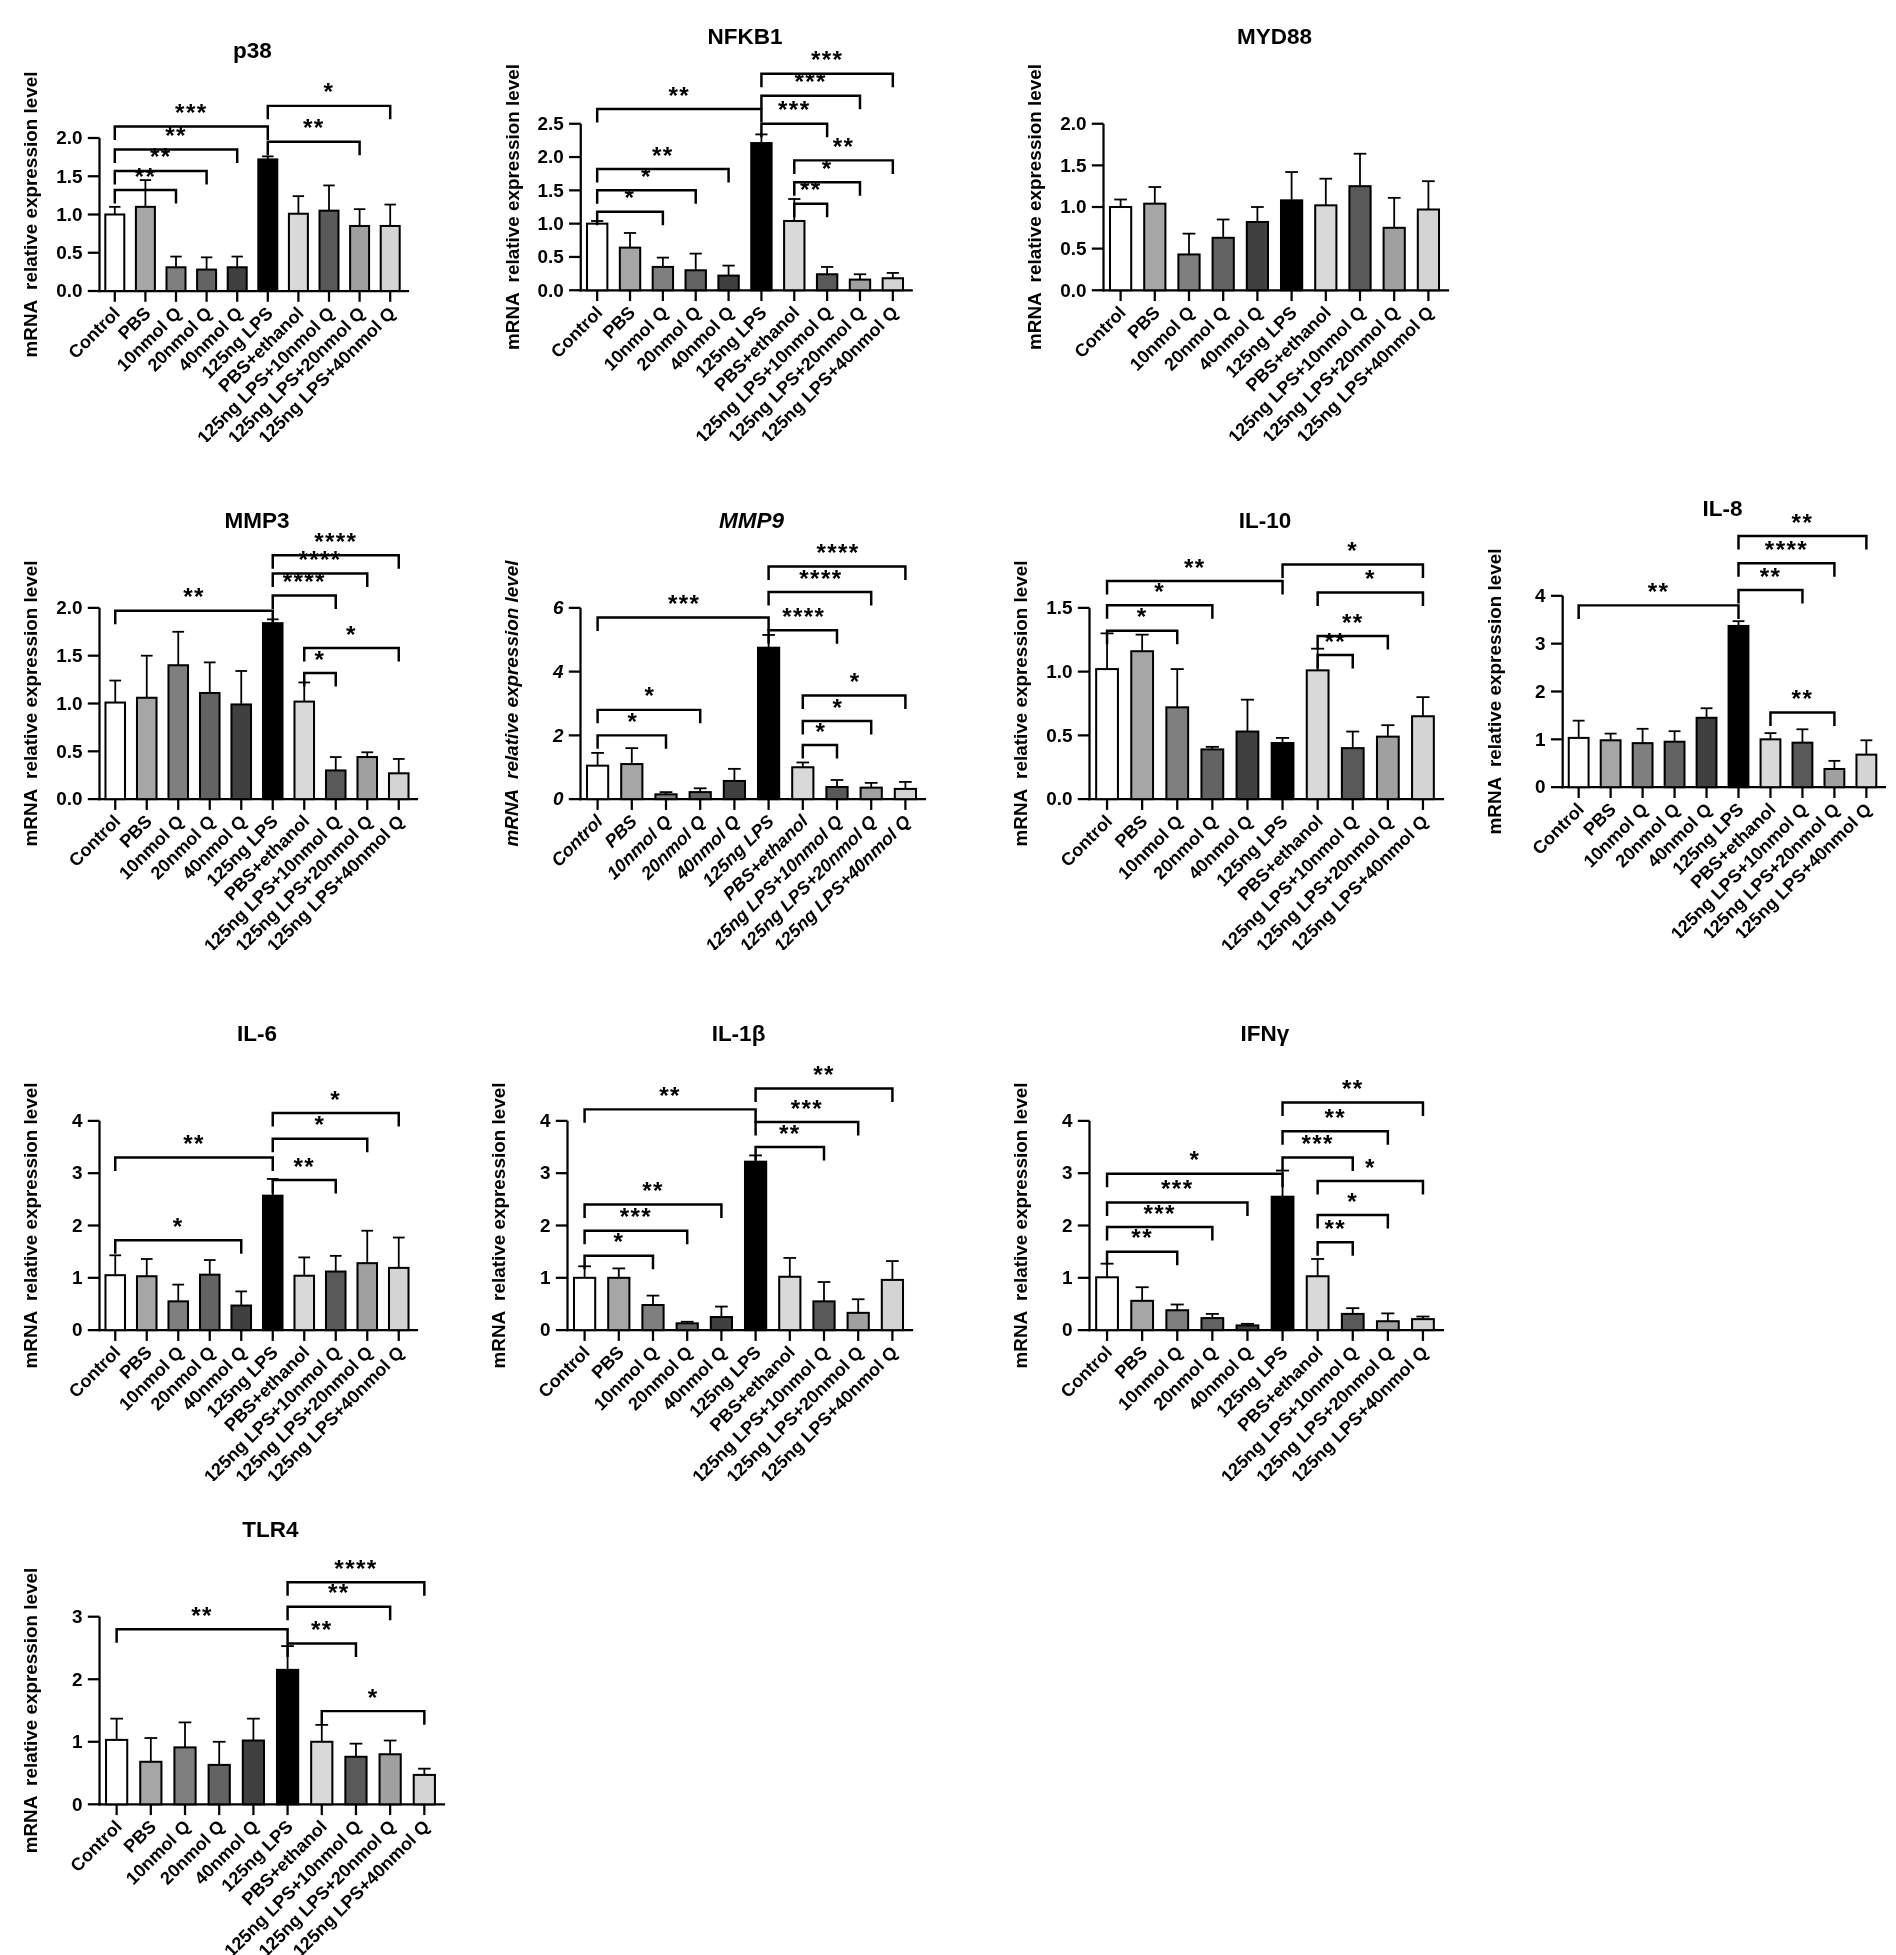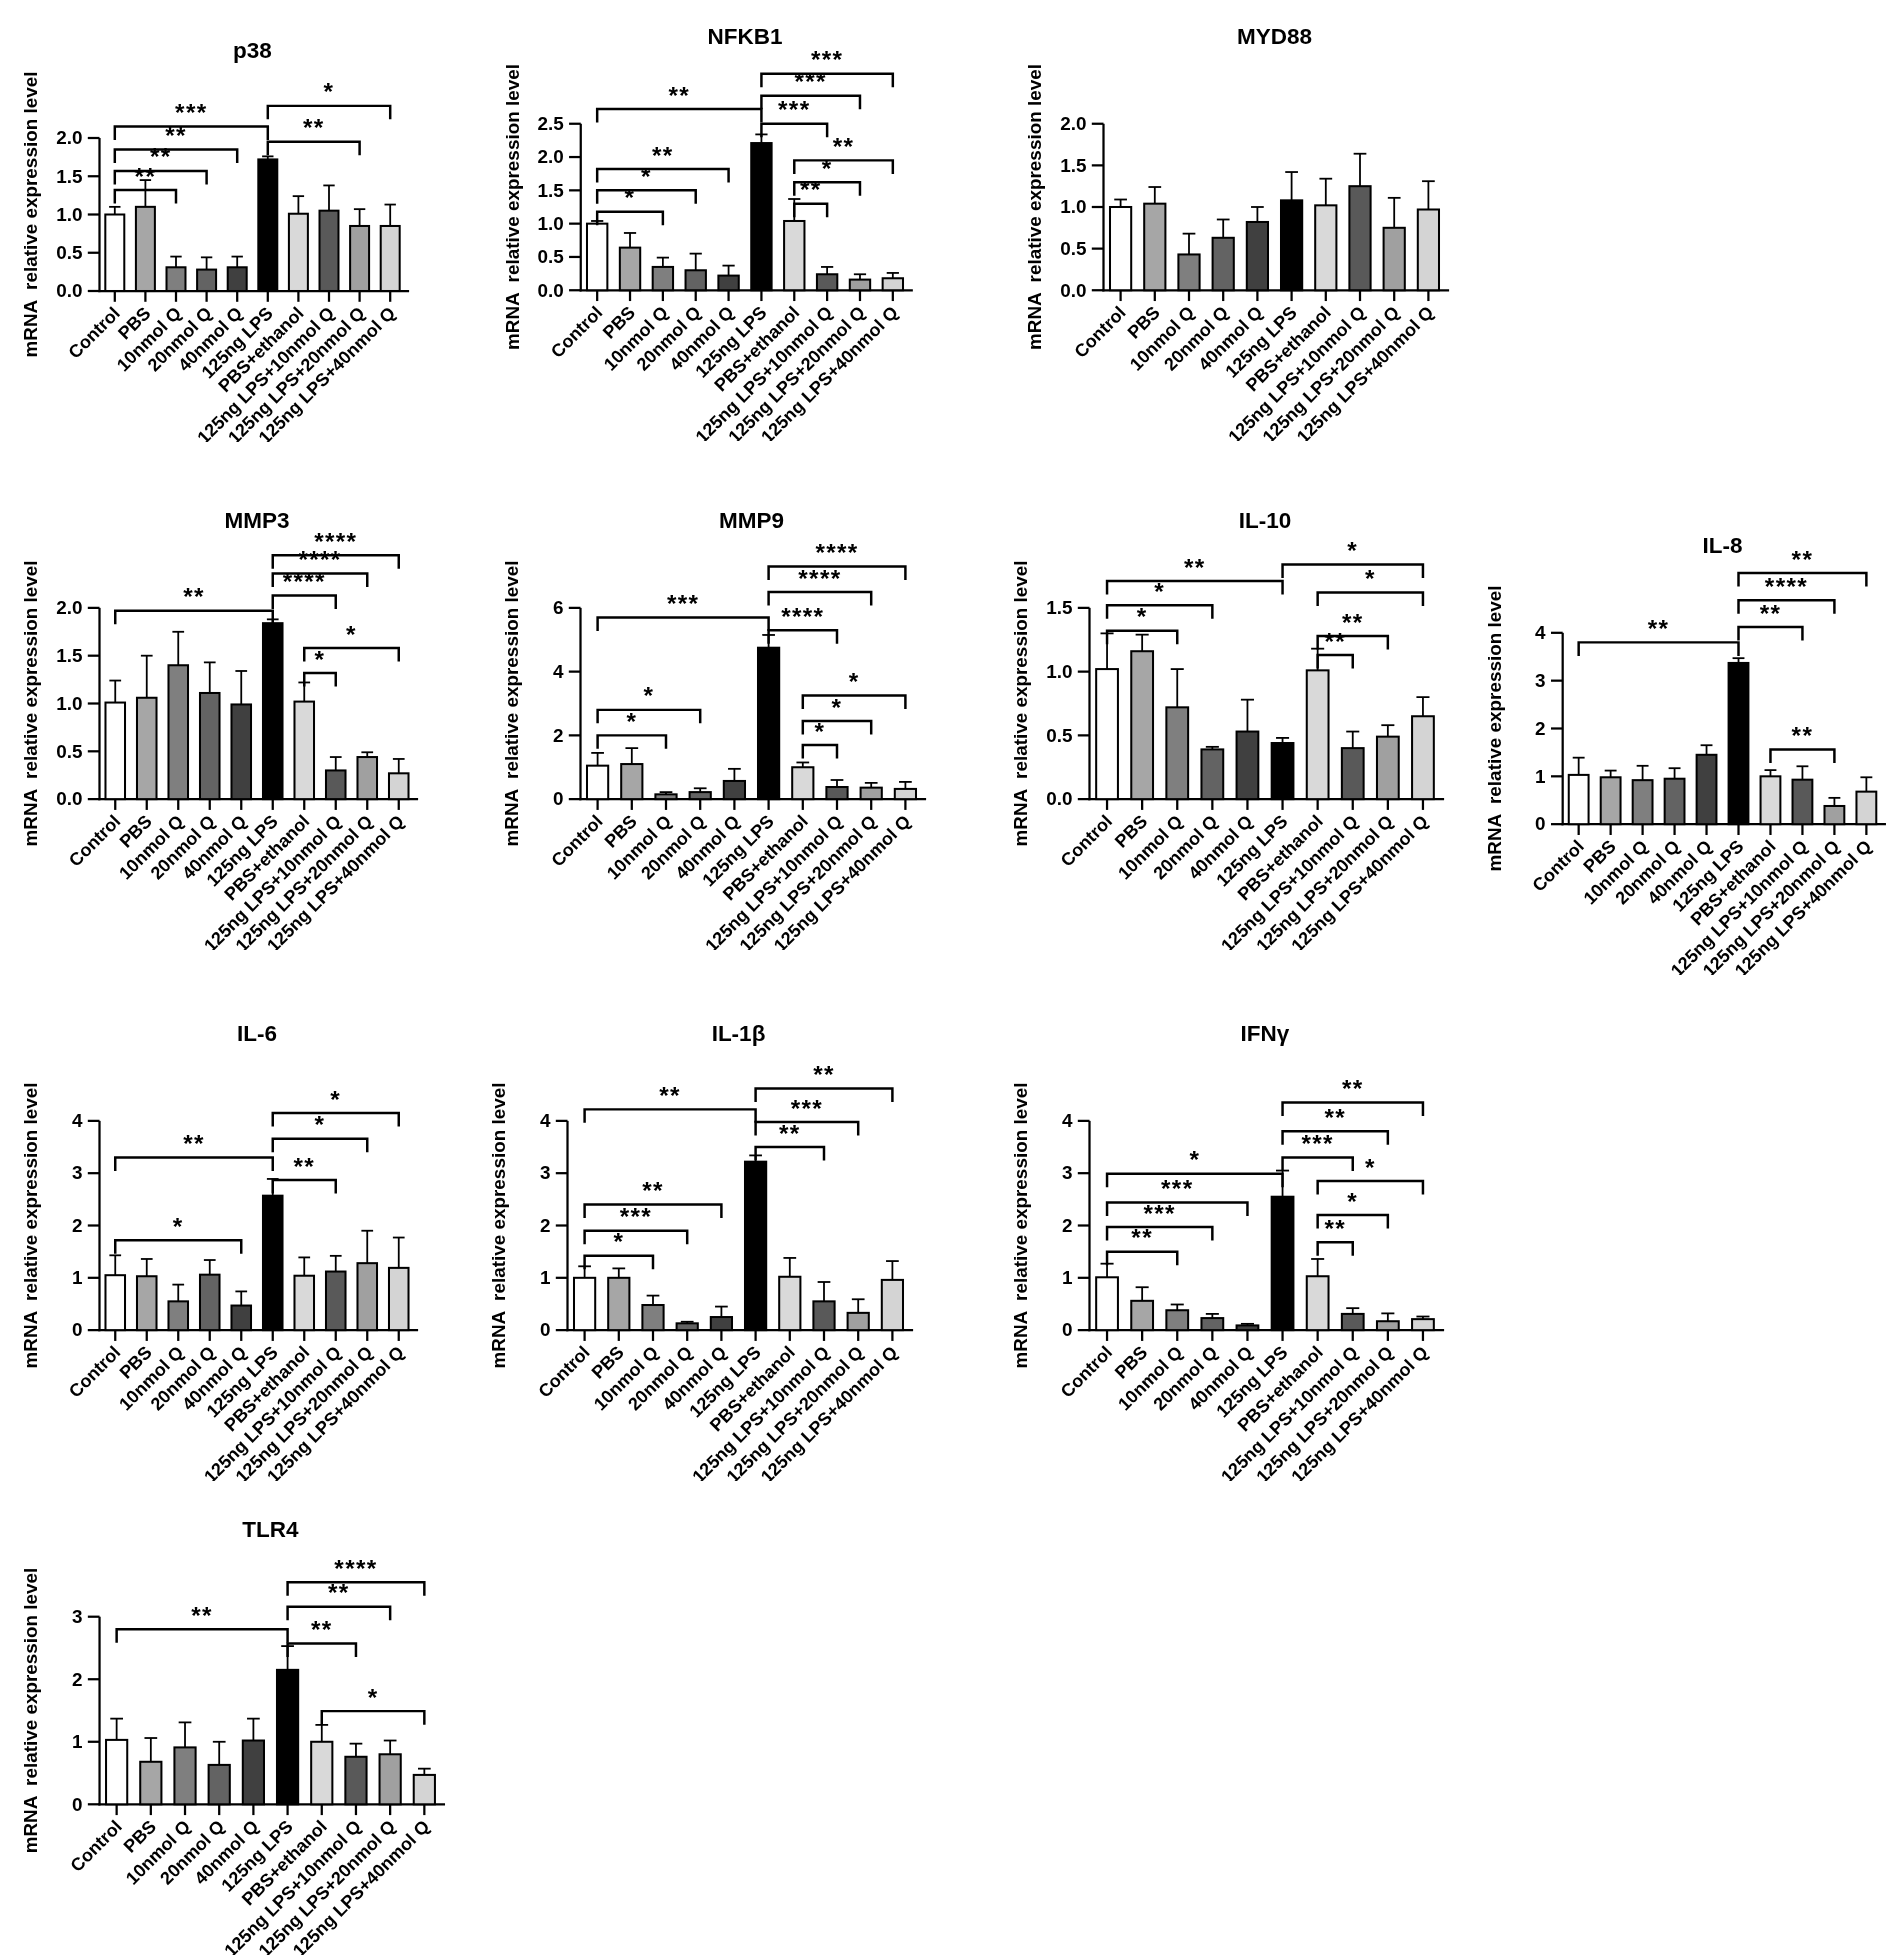--- a/index.html
+++ b/index.html
@@ -314,21 +314,21 @@
         <text x="645" y="215.375" text-anchor="middle" font-size="54" font-weight="bold" letter-spacing="3">****</text>
         <path d="M 575 208.5 L 575 178.5 L 785 178.5 L 785 208.5" fill="none" stroke="#000" stroke-width="5.5"></path>
         <text x="680" y="166.5" text-anchor="middle" font-size="54" font-weight="bold" letter-spacing="3">****</text>
         <path d="M 575 168.125 L 575 138.125 L 855 138.125 L 855 168.125" fill="none" stroke="#000" stroke-width="5.5"></path>
         <text x="715" y="126.125" text-anchor="middle" font-size="54" font-weight="bold" letter-spacing="3">****</text>
         <path d="M 645 429.5 L 645 399.5 L 715 399.5 L 715 429.5" fill="none" stroke="#000" stroke-width="5.5"></path>
         <text x="680" y="387.5" text-anchor="middle" font-size="54" font-weight="bold" letter-spacing="3">*</text>
         <path d="M 645 374.25 L 645 344.25 L 855 344.25 L 855 374.25" fill="none" stroke="#000" stroke-width="5.5"></path>
         <text x="750" y="332.25" text-anchor="middle" font-size="54" font-weight="bold" letter-spacing="3">*</text>
       </svg></div>
-    <div class="panel" style="left: 495px; top: 493px; width: 441px; height: 457px;"><svg width="441" height="457" viewBox="0 0 980 1015">
+    <div class="panel" style="left: 495px; top: 493px; width: 441px; height: 457px; font-style: italic;"><svg width="441" height="457" viewBox="0 0 980 1015">
         <text x="570" y="78" text-anchor="middle" font-size="50" font-weight="bold">MMP9</text>
         <text transform="translate(52 467.5) rotate(-90)" text-anchor="middle" font-size="42" font-weight="bold">mRNA  relative expression level</text>
         <line x1="190" y1="682.5" x2="190" y2="255" stroke="#000" stroke-width="5"></line>
         <line x1="187.5" y1="680" x2="958" y2="680" stroke="#000" stroke-width="5"></line>
         <line x1="164" y1="680" x2="190" y2="680" stroke="#000" stroke-width="5"></line>
         <text x="152" y="694" text-anchor="end" font-size="42" font-weight="bold">0</text>
         <line x1="164" y1="538.3333333333334" x2="190" y2="538.3333333333334" stroke="#000" stroke-width="5"></line>
         <text x="152" y="552.3333333333334" text-anchor="end" font-size="42" font-weight="bold">2</text>
         <line x1="164" y1="396.6666666666667" x2="190" y2="396.6666666666667" stroke="#000" stroke-width="5"></line>
         <text x="152" y="410.6666666666667" text-anchor="end" font-size="42" font-weight="bold">4</text>
@@ -474,21 +474,21 @@
         <text x="424" y="183.50000000000006" text-anchor="middle" font-size="54" font-weight="bold" letter-spacing="3">**</text>
         <path d="M 619 188.66666666666663 L 619 158.66666666666663 L 931 158.66666666666663 L 931 188.66666666666663" fill="none" stroke="#000" stroke-width="5.5"></path>
         <text x="775" y="146.66666666666663" text-anchor="middle" font-size="54" font-weight="bold" letter-spacing="3">*</text>
         <path d="M 697 251 L 697 221 L 931 221 L 931 251" fill="none" stroke="#000" stroke-width="5.5"></path>
         <text x="814" y="209" text-anchor="middle" font-size="54" font-weight="bold" letter-spacing="3">*</text>
         <path d="M 697 347.33333333333337 L 697 317.33333333333337 L 853 317.33333333333337 L 853 347.33333333333337" fill="none" stroke="#000" stroke-width="5.5"></path>
         <text x="775" y="305.33333333333337" text-anchor="middle" font-size="54" font-weight="bold" letter-spacing="3">**</text>
         <path d="M 697 389.83333333333337 L 697 359.83333333333337 L 775 359.83333333333337 L 775 389.83333333333337" fill="none" stroke="#000" stroke-width="5.5"></path>
         <text x="736" y="347.83333333333337" text-anchor="middle" font-size="54" font-weight="bold" letter-spacing="3">**</text>
       </svg></div>
-    <div class="panel" style="left: 1477px; top: 518px; width: 419px; height: 457px;"><svg width="419" height="457" viewBox="0 0 930 1015">
+    <div class="panel" style="left: 1477px; top: 481px; width: 419px; height: 457px;"><svg width="419" height="457" viewBox="0 0 930 1015">
         <text x="545" y="78" text-anchor="middle" font-size="50" font-weight="bold">IL-8</text>
         <text transform="translate(52 467.5) rotate(-90)" text-anchor="middle" font-size="42" font-weight="bold">mRNA  relative expression level</text>
         <line x1="190" y1="682.5" x2="190" y2="255" stroke="#000" stroke-width="5"></line>
         <line x1="187.5" y1="680" x2="908" y2="680" stroke="#000" stroke-width="5"></line>
         <line x1="164" y1="680" x2="190" y2="680" stroke="#000" stroke-width="5"></line>
         <text x="152" y="694" text-anchor="end" font-size="42" font-weight="bold">0</text>
         <line x1="164" y1="573.75" x2="190" y2="573.75" stroke="#000" stroke-width="5"></line>
         <text x="152" y="587.75" text-anchor="end" font-size="42" font-weight="bold">1</text>
         <line x1="164" y1="467.5" x2="190" y2="467.5" stroke="#000" stroke-width="5"></line>
         <text x="152" y="481.5" text-anchor="end" font-size="42" font-weight="bold">2</text>

